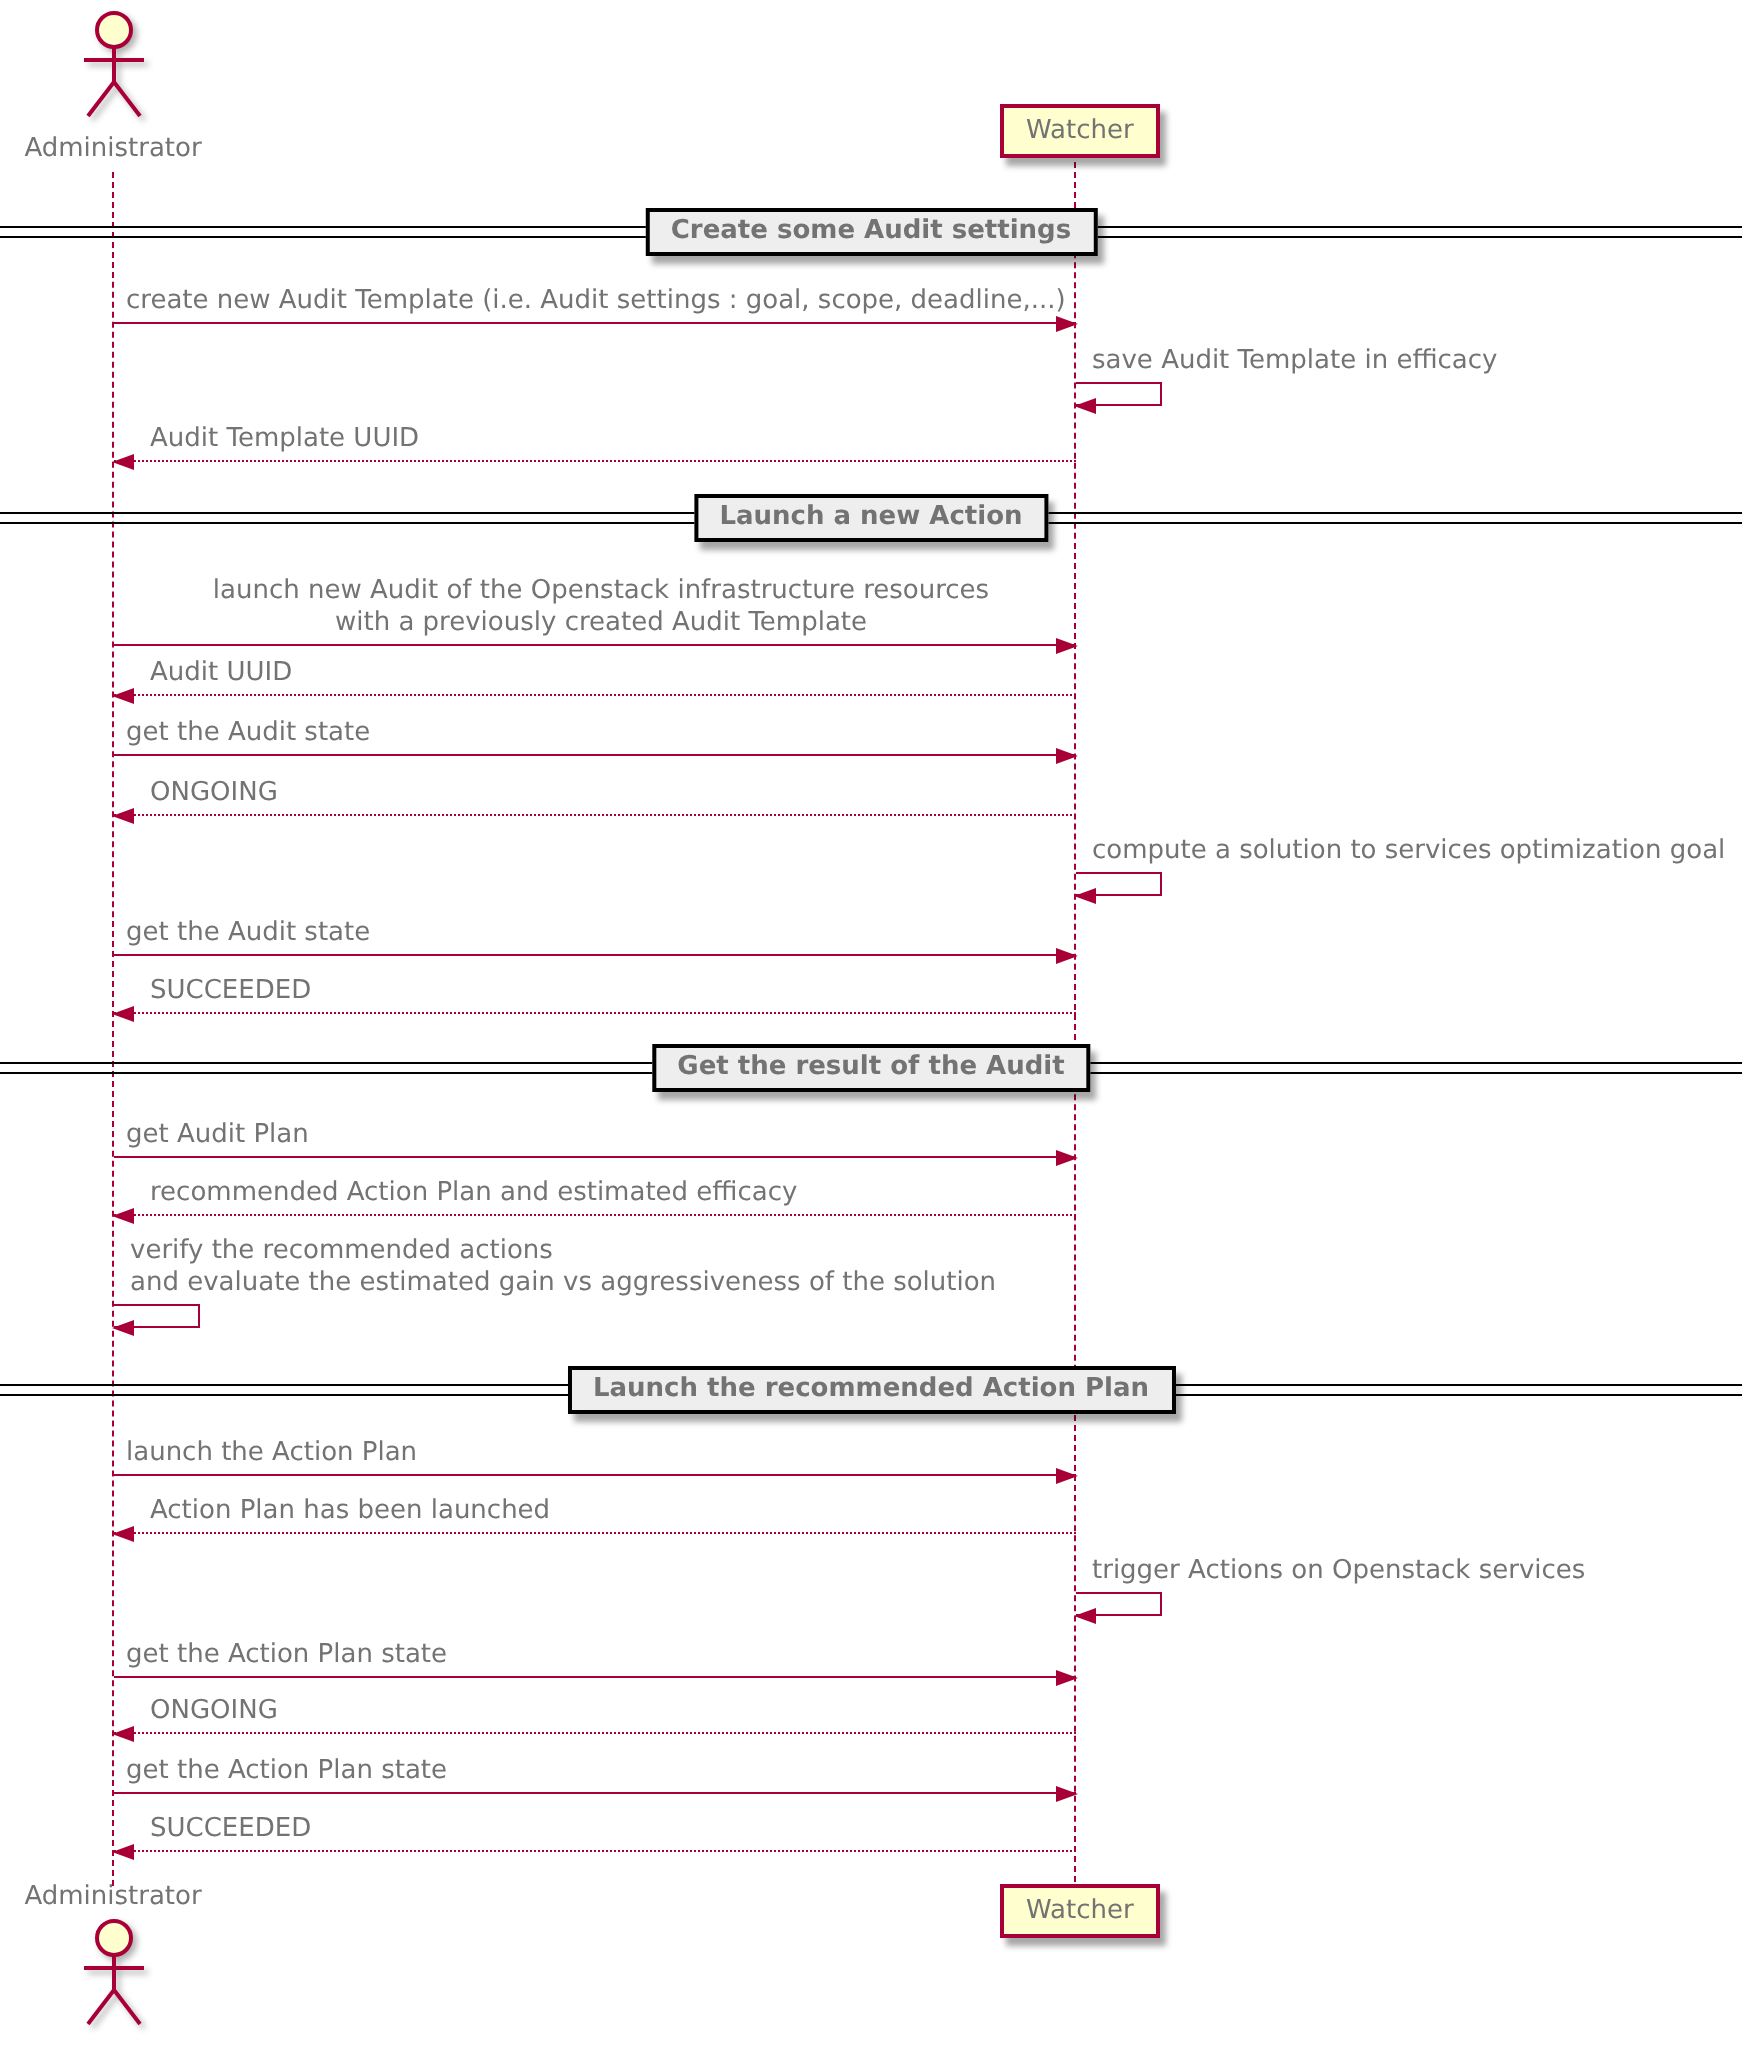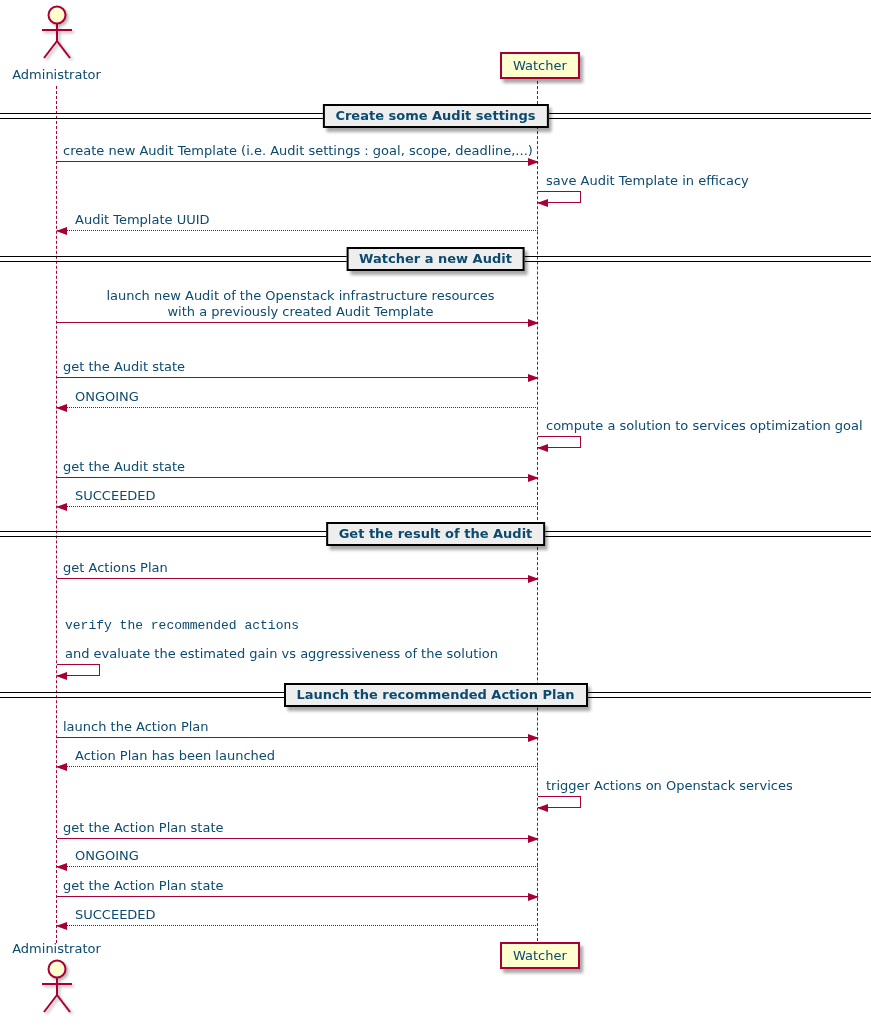--- a/index.html
+++ b/index.html
@@ -1,18 +1,18 @@
 <!DOCTYPE html>
 <html><head>
 <meta charset="utf-8">
 <style>
   html,body { margin:0; padding:0; background:#ffffff; }
   .canvas {
     position:relative; width:871px; height:1030px; background:#ffffff;
-    font-family:"DejaVu Sans", sans-serif; font-size:13px; color:#0c4a6e;
+    font-family:"DejaVu Sans", sans-serif; font-size:13px; color:#737373;
     overflow:hidden;
   }
   
   .lifeline { position:absolute; width:0; border-left:1px dashed #A80036; }
   .ll-admin   { left:56px;  top:86px; height:857px; }
   .ll-watcher { left:537px; top:81px; height:860px; }
 
   
   .actor { position:absolute; width:113px; display:flex; flex-direction:column; align-items:center; }
   .actor svg { filter:drop-shadow(2.5px 2.5px 1.5px rgba(0,0,0,0.30)); }
@@ -94,29 +94,33 @@
     </div>
   </div>
 
   <div class="msg dashed" style="top:212px;">
     <div class="mlabel">Audit Template UUID</div>
     <span class="ah l"></span>
   </div>
 
   <div class="divider" style="top:247px;">
     <div class="dlines"></div>
-    <div class="dbox">Watcher a new Audit</div>
+    <div class="dbox">Launch a new Action</div>
   </div>
 
   <div class="msg solid" style="top:288px;text-align:center;">
     <div class="mlabel" style="margin-bottom:0;">launch new Audit of the Openstack infrastructure resources</div>
     <div class="mlabel">with a previously created Audit Template</div>
     <span class="ah r"></span>
   </div>
 
+  <div class="msg dashed" style="top:329px;">
+    <div class="mlabel">Audit UUID</div>
+    <span class="ah l"></span>
+  </div>
 
   <div class="msg solid" style="top:359px;">
     <div class="mlabel">get the Audit state</div>
     <span class="ah r"></span>
   </div>
 
   <div class="msg dashed" style="top:389px;">
     <div class="mlabel">ONGOING</div>
     <span class="ah l"></span>
   </div>
@@ -137,27 +141,31 @@
     <div class="mlabel">SUCCEEDED</div>
     <span class="ah l"></span>
   </div>
 
   <div class="divider" style="top:522px;">
     <div class="dlines"></div>
     <div class="dbox">Get the result of the Audit</div>
   </div>
 
   <div class="msg solid" style="top:560px;">
-    <div class="mlabel">get Actions Plan</div>
-    <span class="ah r"></span>
-  </div>
-
+    <div class="mlabel">get Audit Plan</div>
+    <span class="ah r"></span>
+  </div>
+
+  <div class="msg dashed" style="top:589px;">
+    <div class="mlabel">recommended Action Plan and estimated efficacy</div>
+    <span class="ah l"></span>
+  </div>
 
   <div class="selfmsg" style="left:57px; top:618px;">
-    <div class="mlabel" style="margin-bottom:12px;font-family:Liberation Mono, monospace;">verify the recommended actions</div>
+    <div class="mlabel" style="margin-bottom:0;">verify the recommended actions</div>
     <div class="mlabel">and evaluate the estimated gain vs aggressiveness of the solution</div>
     <div class="loop">
       <span class="ah l"></span>
     </div>
   </div>
 
   <div class="divider" style="top:683px;">
     <div class="dlines"></div>
     <div class="dbox">Launch the recommended Action Plan</div>
   </div>

